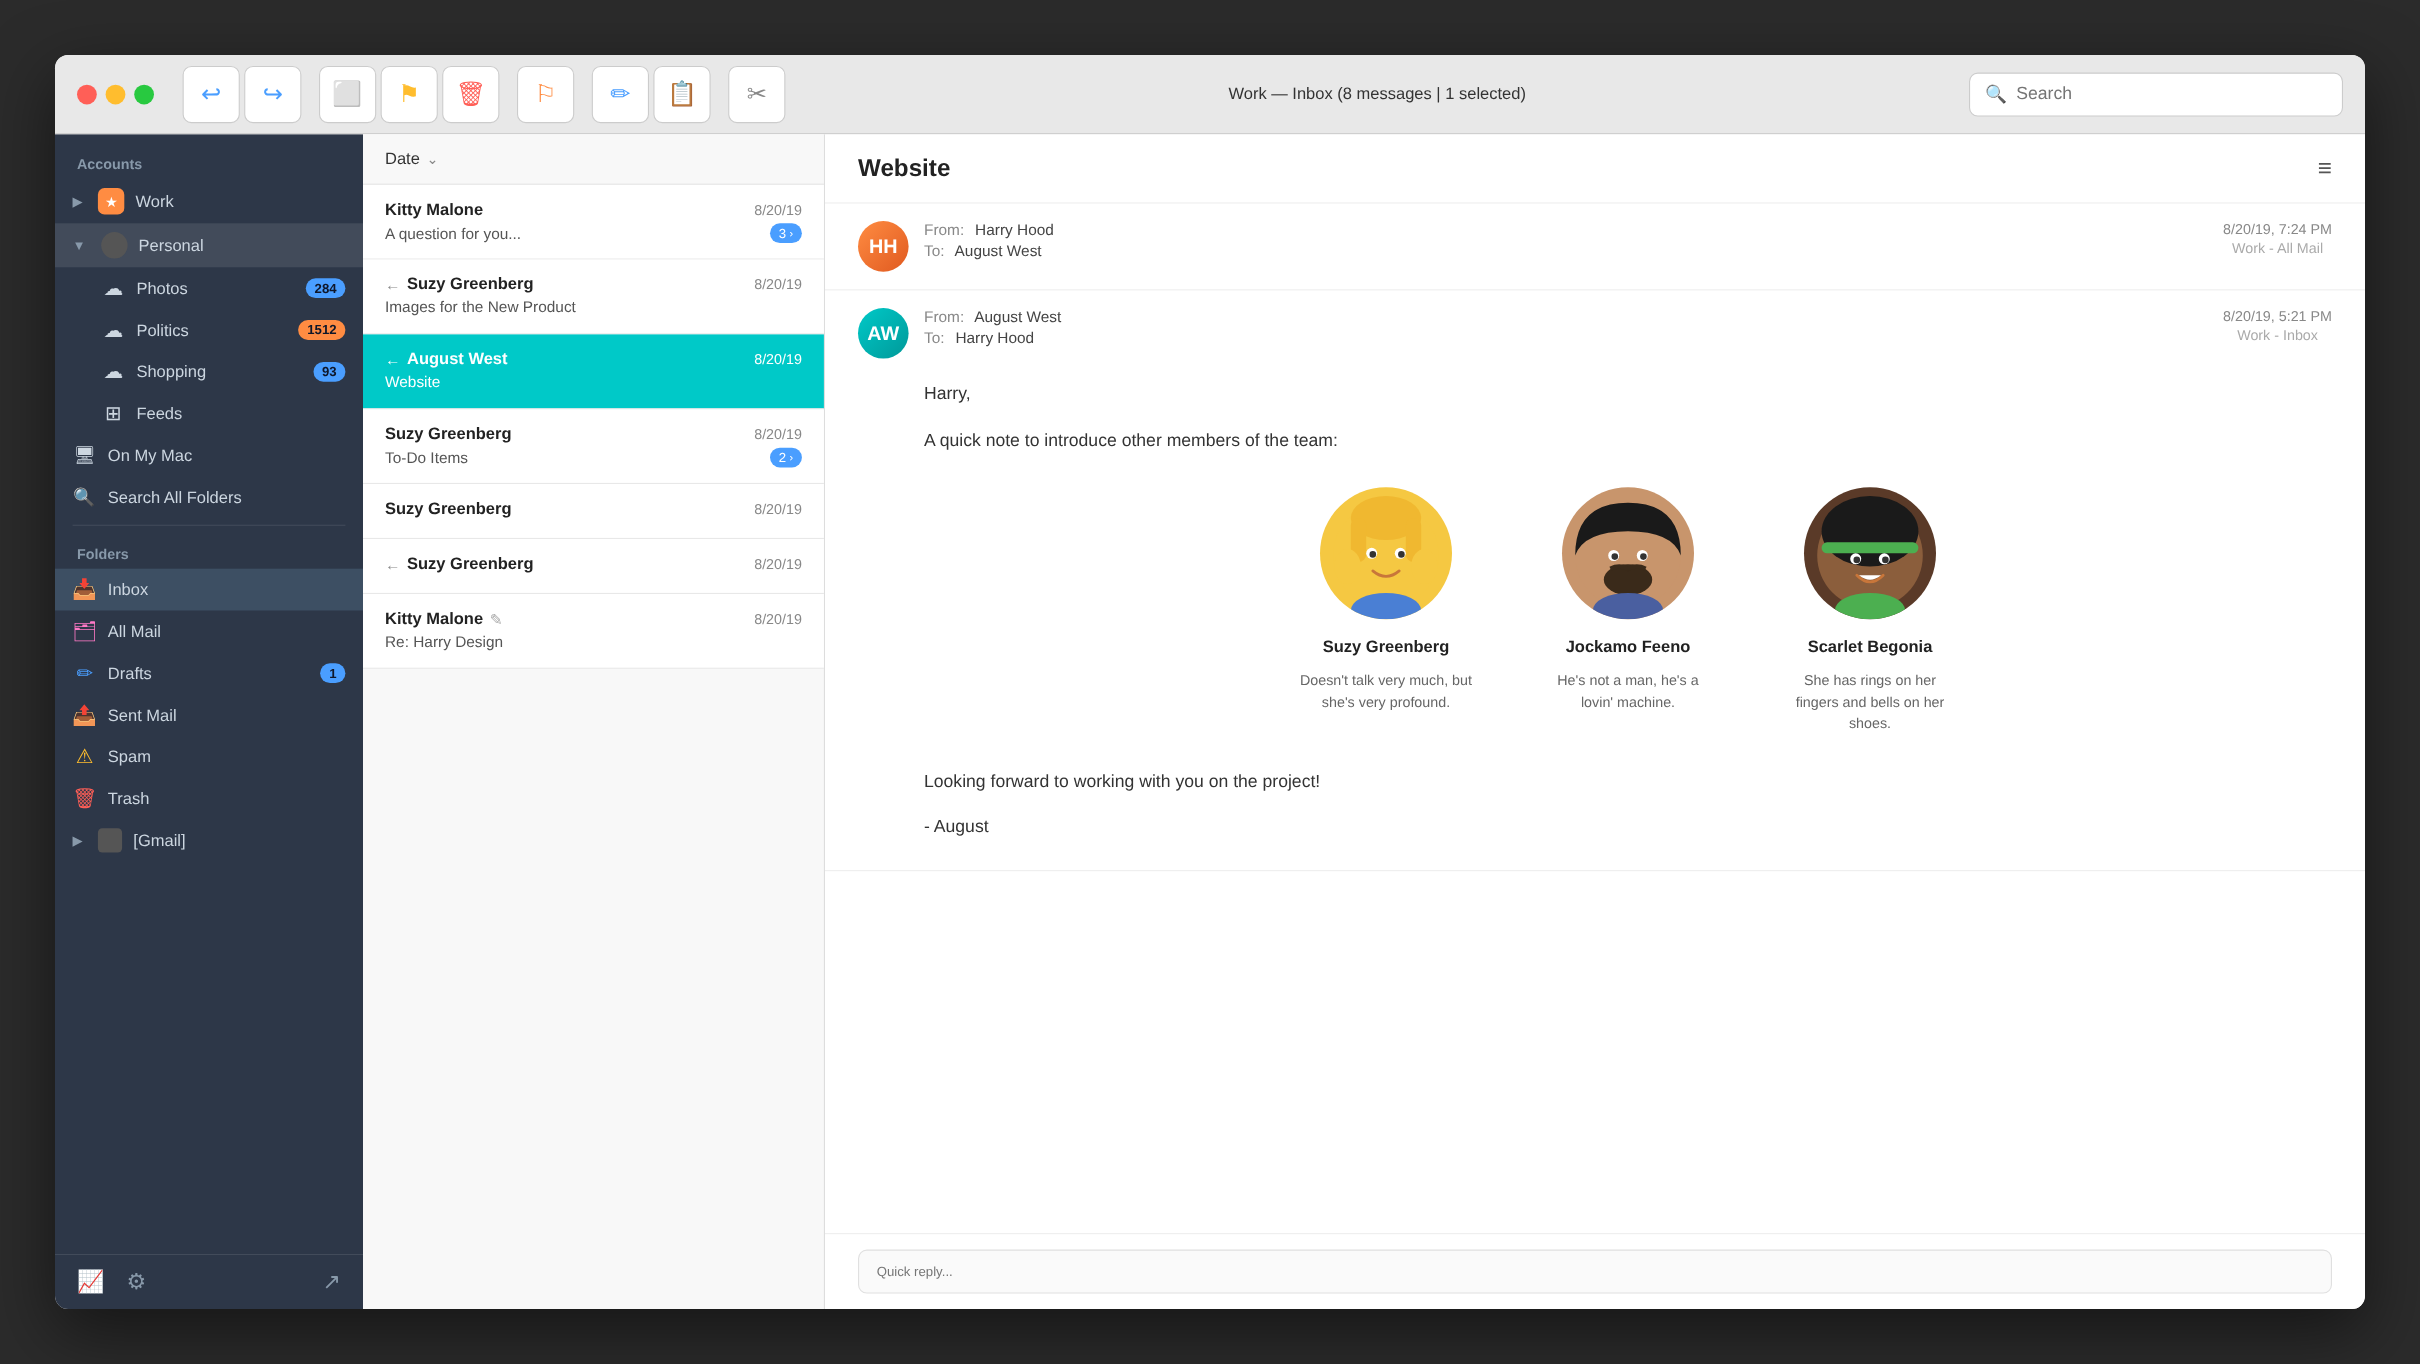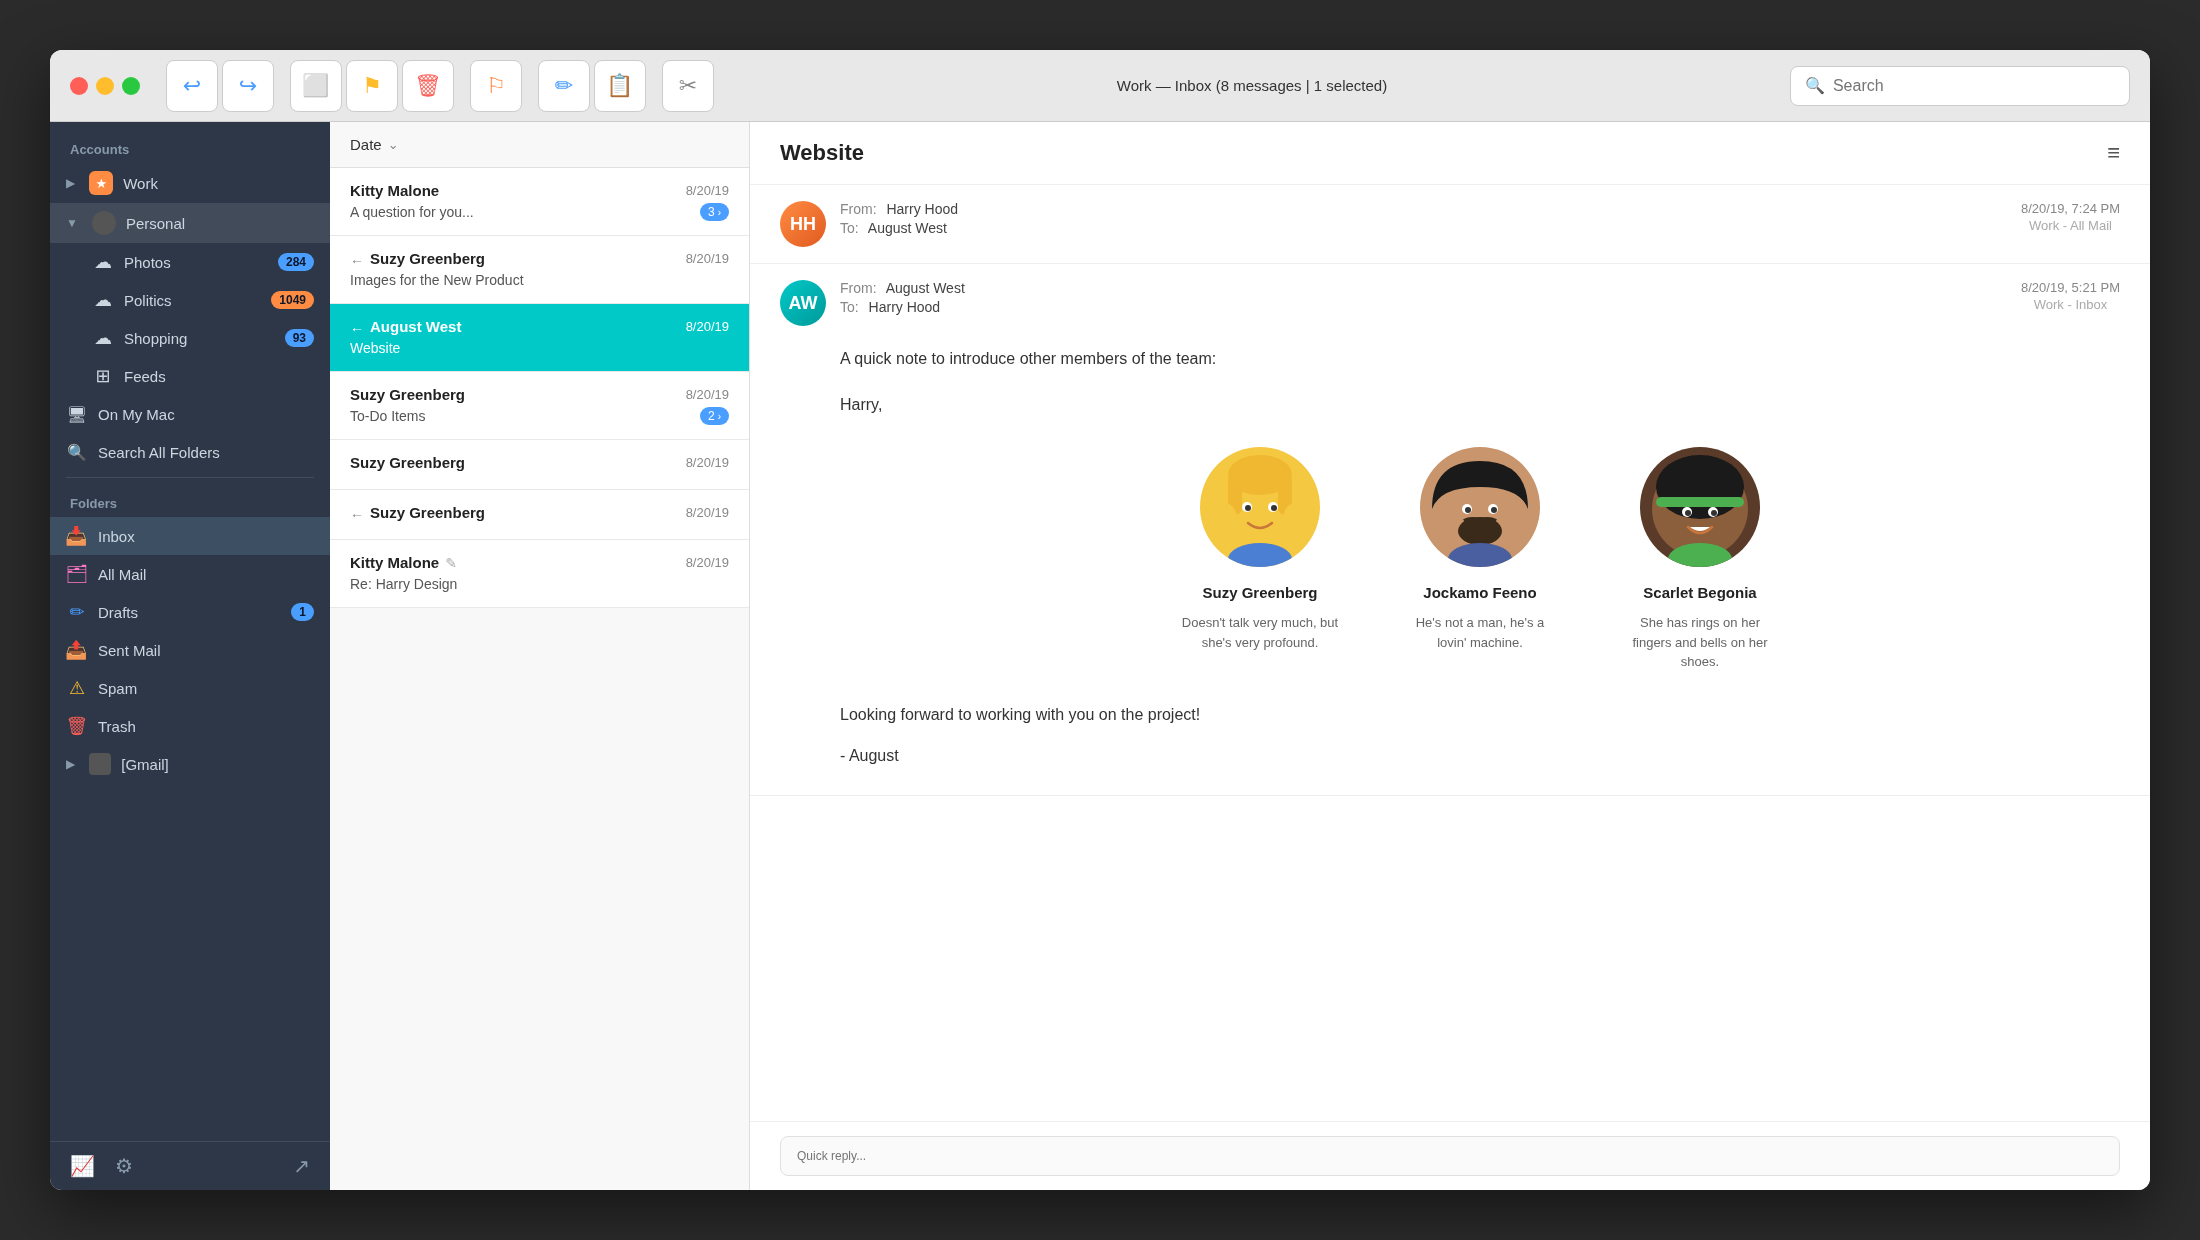--- a/index.html
+++ b/index.html
@@ -478,21 +478,21 @@
 
       <div class="sidebar-item sidebar-item-sub">
         <span class="sidebar-icon" style="font-size:18px;">☁</span>
         <span>Photos</span>
         <span class="sidebar-badge">284</span>
       </div>
 
       <div class="sidebar-item sidebar-item-sub">
         <span class="sidebar-icon" style="font-size:18px;">☁</span>
         <span>Politics</span>
-        <span class="sidebar-badge orange">1049</span>
+        <span class="sidebar-badge orange">1512</span>
       </div>
 
       <div class="sidebar-item sidebar-item-sub">
         <span class="sidebar-icon" style="font-size:18px;">☁</span>
         <span>Shopping</span>
         <span class="sidebar-badge" style="background:#4a9eff;">93</span>
       </div>
 
       <div class="sidebar-item sidebar-item-sub">
         <span class="sidebar-icon" style="font-size:18px;">⊞</span>
@@ -684,22 +684,22 @@
                 </div>
               </div>
             </div>
             <div class="email-meta-right">
               <span class="email-timestamp">8/20/19, 5:21 PM</span>
               <span class="email-folder">Work - Inbox</span>
             </div>
           </div>
 
           <div class="email-body">
+            <p style="margin-bottom:16px;">Harry,</p>
             <p style="margin-bottom:20px;">A quick note to introduce other members of the team:</p>
-            <p style="margin-bottom:16px;">Harry,</p>
 
             <div class="team-intro">
 
               <div class="team-member">
                 <div class="team-member-avatar face-suzy">
                   <svg width="120" height="120" viewBox="0 0 120 120">
 
                     <circle cx="60" cy="62" r="48" fill="#f5c842"></circle>
 
                     <ellipse cx="60" cy="28" rx="32" ry="20" fill="#f0b830"></ellipse>

